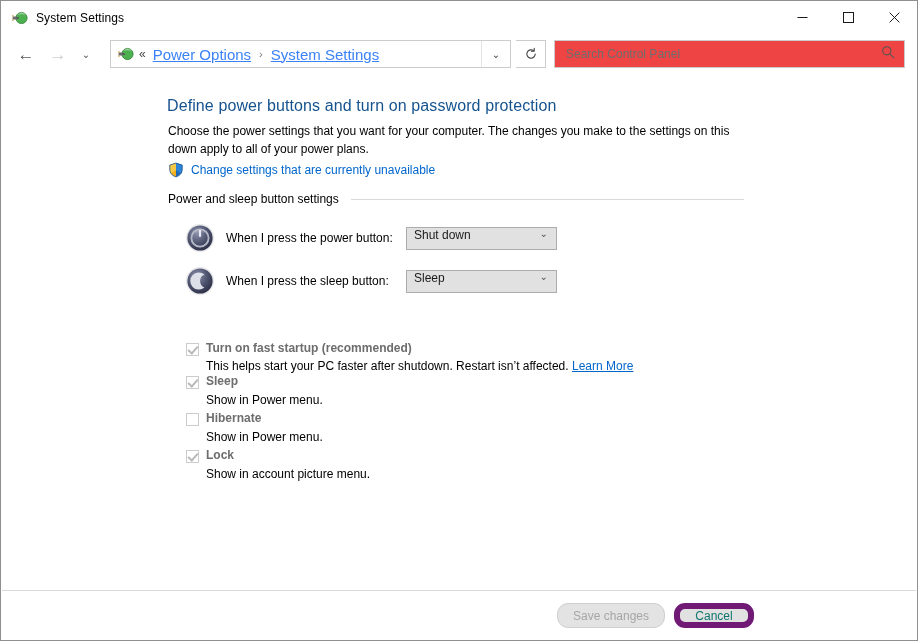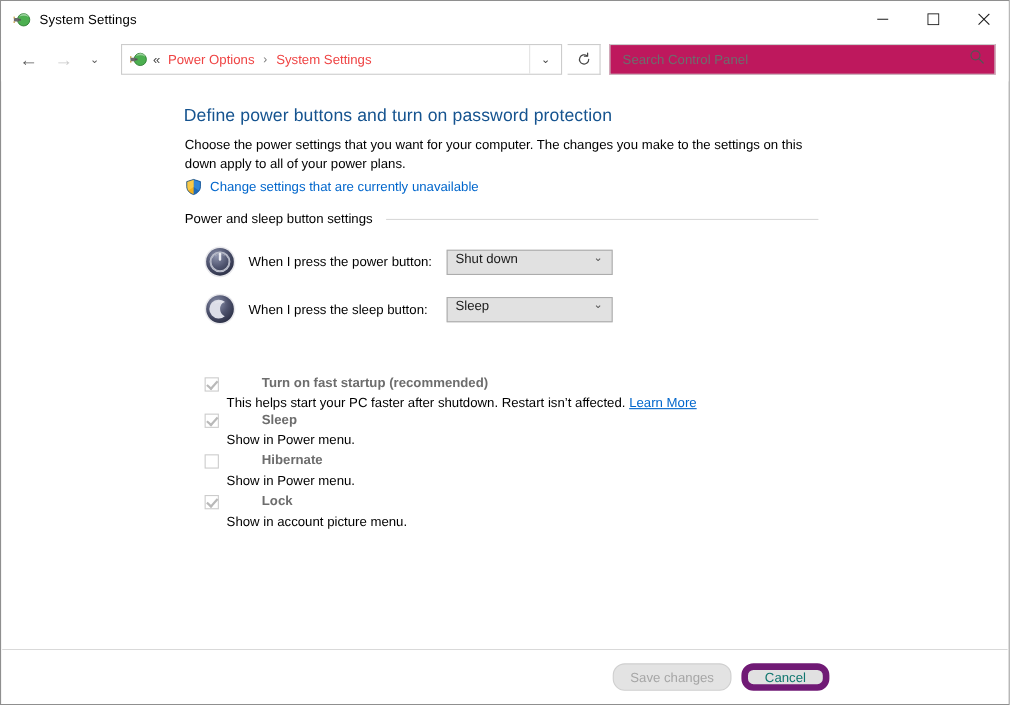--- a/index.html
+++ b/index.html
@@ -108,25 +108,26 @@
     position: relative;
     flex: none;
   }
   .crumb-chevlead {
     font-size: 12px;
     color: #444;
     margin-right: 6px;
     letter-spacing: -1px;
   }
   .crumb {
-    font-size: 12px;
-    color: #ef4444;
+    font-size: 15px;
+    color: #3b82f6;
     padding: 1px 2px;
     cursor: default;
     white-space: nowrap;
+    text-decoration: underline;
   }
   .crumb-sep {
     font-size: 11px;
     color: #777777;
     margin: 0 6px;
   }
   .addr-dropdown {
     position: absolute;
     right: 0; top: 0;
     width: 28px; height: 26px;
@@ -154,21 +155,21 @@
     cursor: default;
   }
   .searchbox {
     position: absolute;
     left: 553px;
     top: 39px;
     width: 351px;
     height: 28px;
     box-sizing: border-box;
     border: 1px solid #cccccc;
-    background: #be185d;
+    background: #ef4444;
     display: flex;
     align-items: center;
   }
   .searchbox input {
     border: none;
     outline: none;
     background: transparent;
     font-family: "Liberation Sans", sans-serif;
     font-size: 12px;
     color: #000;
@@ -287,21 +288,20 @@
     font-size: 10px;
     color: #555;
   }
 
   
   .cbrow {
     position: absolute;
     left: 184px;
     display: flex;
     align-items: flex-start;
-    gap: 32px;
   }
   .cb {
     width: 13px; height: 13px;
     box-sizing: border-box;
     border: 1px solid #cccccc;
     background: #ffffff;
     position: relative;
     margin-right: 7px;
     margin-top: 2px;
     flex: none;

